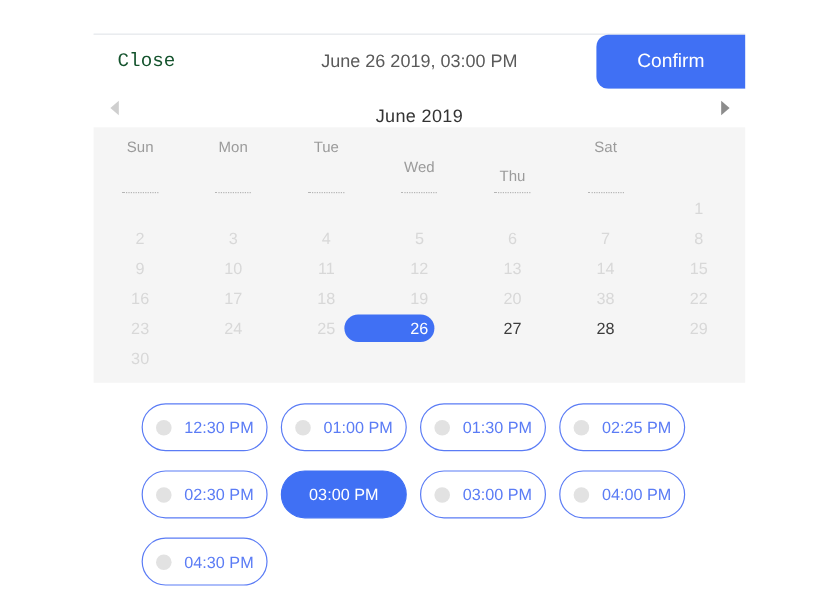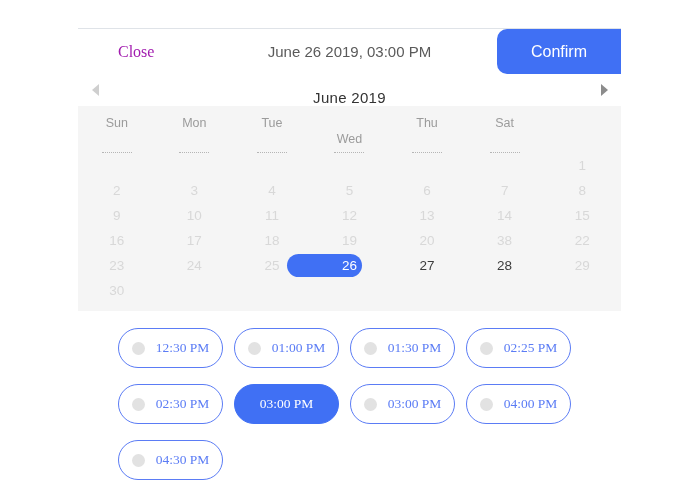--- a/index.html
+++ b/index.html
@@ -28,32 +28,32 @@
   
   .header-bar {
     position: relative;
     height: 45px;
     display: flex;
     align-items: center;
     background: #ffffff;
   }
   .close-button {
     position: absolute;
-    left: 40px;
+    left: 20px;
     top: 0;
     height: 45px;
     line-height: 45px;
     font-size: 16px;
-    color: #a21caf;
+    color: #14532d;
     cursor: pointer;
     user-select: none;
     background: none;
     border: none;
     padding: 0;
-    font-family: Liberation Serif, serif;
+    font-family: Liberation Mono, monospace;
   }
   .header-title {
     position: absolute;
     left: 0;
     right: 0;
     top: 0;
     height: 45px;
     line-height: 45px;
     text-align: center;
     font-size: 15px;
@@ -180,21 +180,21 @@
     border: 1px solid #5b7cf5;
     background: #ffffff;
     display: flex;
     align-items: center;
     justify-content: center;
     font-size: 13.5px;
     color: #5b7cf5;
     cursor: pointer;
     user-select: none;
     box-sizing: border-box;
-    font-family: Liberation Serif, serif;
+    font-family: Liberation Sans, sans-serif;
     padding: 0;
   }
   .slot .dot {
     width: 13px;
     height: 13px;
     border-radius: 50%;
     background: #e2e2e2;
     margin-right: 11px;
     flex: 0 0 auto;
   }
@@ -232,21 +232,21 @@
         </div>
         <div style="display: flex; justify-content: center;">
           <div class="weekday">Mon</div>
         </div>
         <div style="display: flex; justify-content: center;">
           <div class="weekday">Tue</div>
         </div>
         <div style="display: flex; justify-content: flex-end; margin-top: 16px;">
           <div class="weekday">Wed</div>
         </div>
-        <div style="display: flex; justify-content: center;">
+        <div style="display: flex; justify-content: center; margin-top: 24px;">
           <div class="weekday">Thu</div>
         </div>
         <div style="display: flex; justify-content: center;">
           <div class="weekday">Sat</div>
         </div>
       </div>
     <div id="day-grid">
         <div class="day-row">
           <div class="day-cell empty">
             <span class="num"></span>

